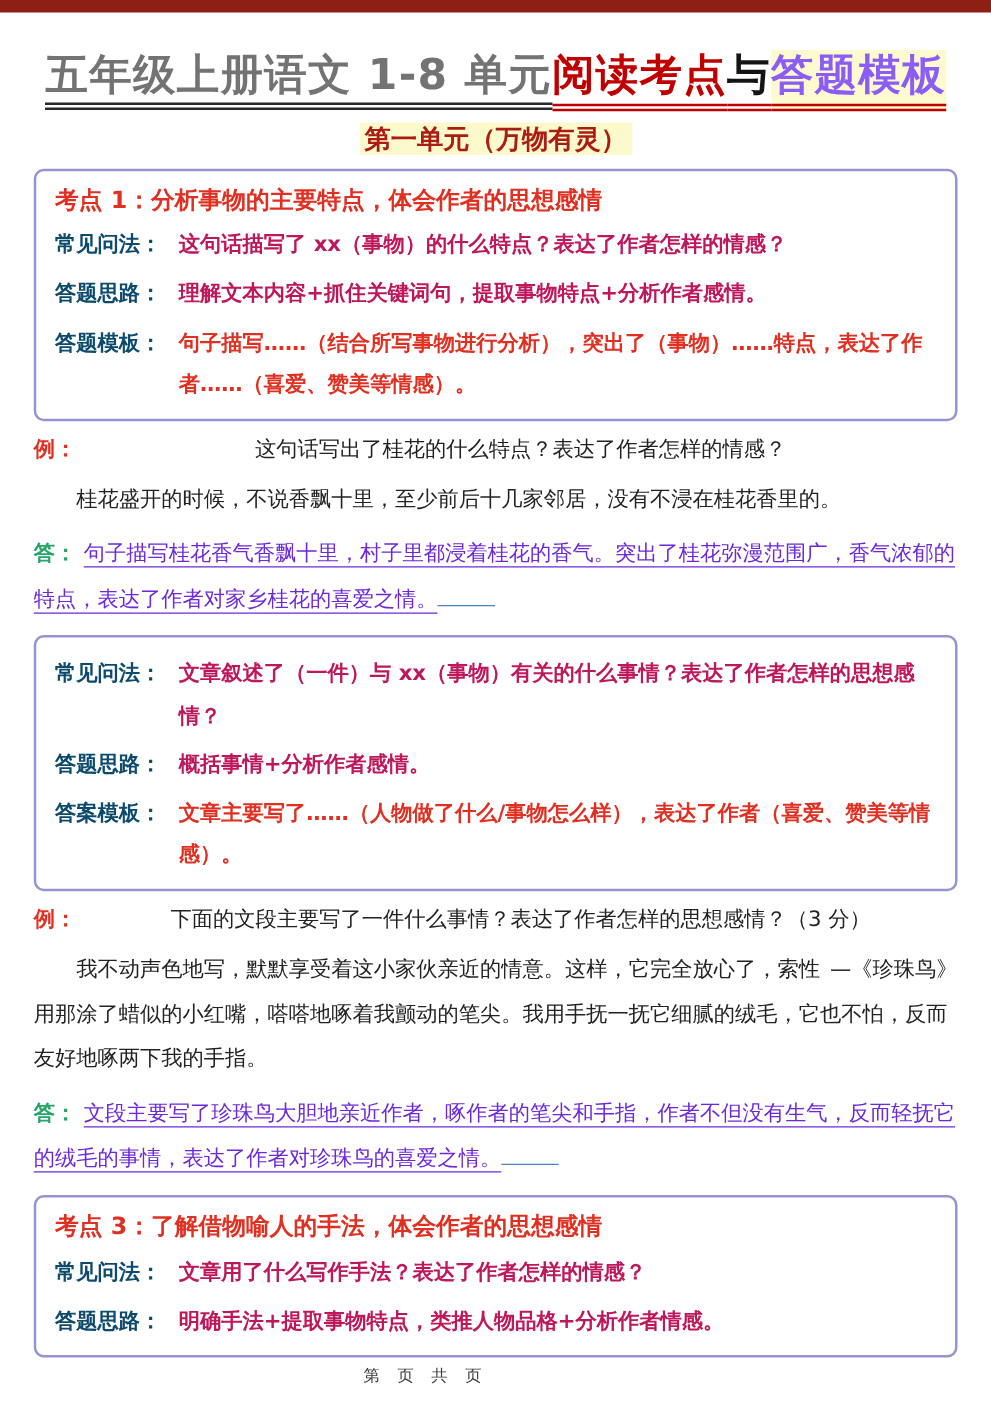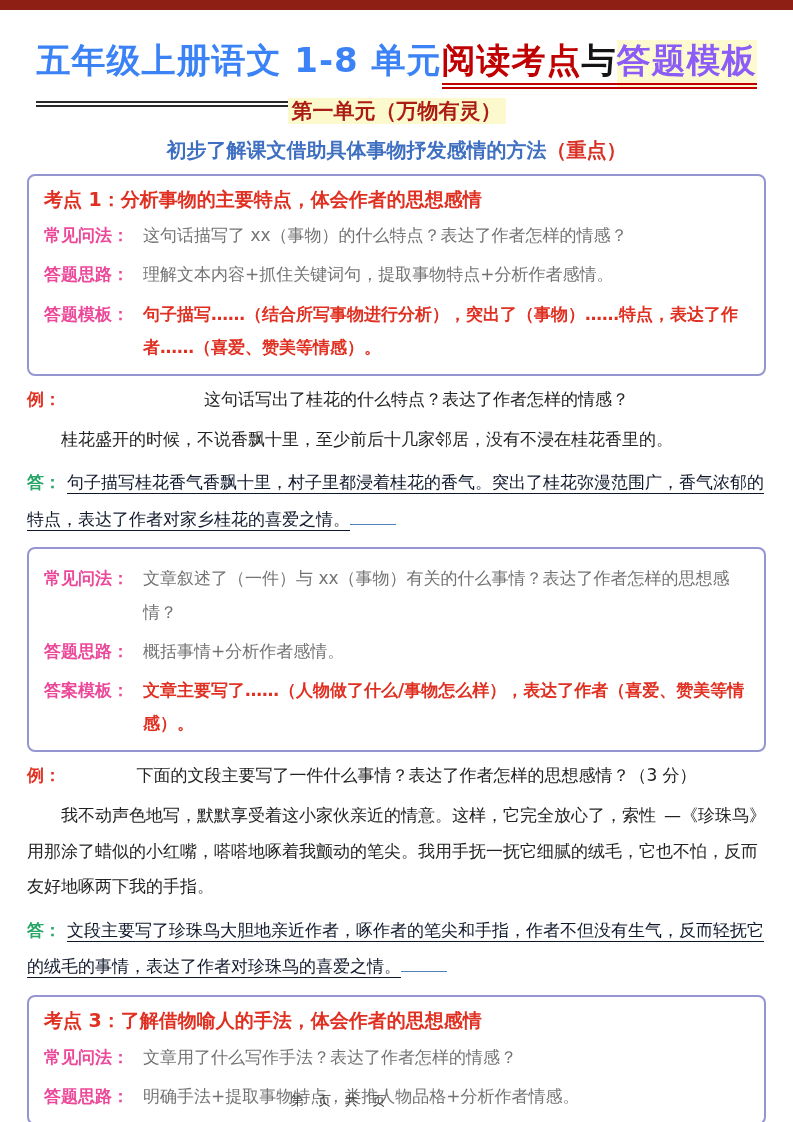--- a/index.html
+++ b/index.html
@@ -21,21 +21,21 @@
 
   
   .doc-title {
     text-align: center;
     font-size: 34px;
     font-weight: bold;
     line-height: 1.2;
     letter-spacing: 1px;
     white-space: nowrap;
   }
-  .doc-title .t-black  { color: #3b82f6; border-bottom: 6px double #2a2a2a; padding-bottom: 21px; }
+  .doc-title .t-black  { color: #737373; border-bottom: 6px double #2a2a2a; padding-bottom: 2px; }
   .doc-title .t-red    { color: #c00000; border-bottom: 6px double #c00000; padding-bottom: 3px; }
   .doc-title .t-black2 { color: #141414; border-bottom: 6px double #c00000; padding-bottom: 3px; }
   .doc-title .t-red-hl { color: #8b5cf6; border-bottom: 6px double #c00000; padding-bottom: 3px; background: #fdfacf; }
 
   
   .unit-heading { text-align: center; margin-top: 16px; }
   .unit-heading span {
     font-size: 21px; font-weight: bold;
     color: #ab1d12; background: #fcfacd;
     padding: 1px 4px;
@@ -58,43 +58,43 @@
   .kbox-title {
     color: #e03022;
     font-size: 19px;
     font-weight: bold;
     line-height: 1.5;
     margin: 2px 0 0 4px;
   }
   .krow { display: flex; margin-top: 6px; font-size: 17px; line-height: 1.95; }
   .krow-label {
     flex: 0 0 99px;
-    color: #ec4899;
+    color: #0c4a6e;
     font-weight: bold;
     margin-left: 4px;
   }
-  .krow-text { flex: 1; color: #737373; }
+  .krow-text { flex: 1; color: #be185d; font-weight: bold; }
   .krow-text.red-template { color: #e03022; font-weight: bold; }
 
   
   .example { margin-top: 9px; font-size: 17px; }
   .ex-question { display: flex; line-height: 1.75; }
   .ex-label { flex: 0 0 40px; color: #e03022; font-weight: bold; }
   .ex-qtext { flex: 1; color: #222222; text-align: center; }
   .ex-quote {
     margin-top: 7px;
     text-indent: 2em;
     line-height: 2.1;
     color: #222222;
   }
   .ex-attrib { float: right; text-indent: 0; color: #222222; }
   .ex-answer { margin-top: 7px; line-height: 2.15; }
   .ans-label { color: #27a567; font-weight: bold; margin-right: 6px; }
   .ans-text {
-    color: #0f172a;
+    color: #6d28d9;
     text-decoration: underline;
     text-underline-offset: 5px;
   }
   .ans-tail {
     display: inline-block;
     width: 46px;
     border-bottom: 1px solid #4f81bd;
     height: 1.1em;
     vertical-align: baseline;
   }
@@ -118,23 +118,20 @@
 <div class="content">
 
   <h1 class="doc-title">
     <span class="t-black">五年级上册语文 1-8 单元</span><span class="t-red">阅读考点</span><span class="t-black2">与</span><span class="t-red-hl">答题模板</span>
   </h1>
 
   <div class="unit-heading">
     <span>第一单元（万物有灵）</span>
   </div>
 
-  <div class="method-heading">
-    <span class="m-blue">初步了解课文借助具体事物抒发感情的方法</span><span class="m-red">（重点）</span>
-  </div>
 
   <div class="kbox">
     <div class="kbox-title">考点 1：分析事物的主要特点，体会作者的思想感情</div>
     <div class="krow">
       <span class="krow-label">常见问法：</span>
       <span class="krow-text">这句话描写了 xx（事物）的什么特点？表达了作者怎样的情感？</span>
     </div>
     <div class="krow">
       <span class="krow-label">答题思路：</span>
       <span class="krow-text">理解文本内容+抓住关键词句，提取事物特点+分析作者感情。</span>

